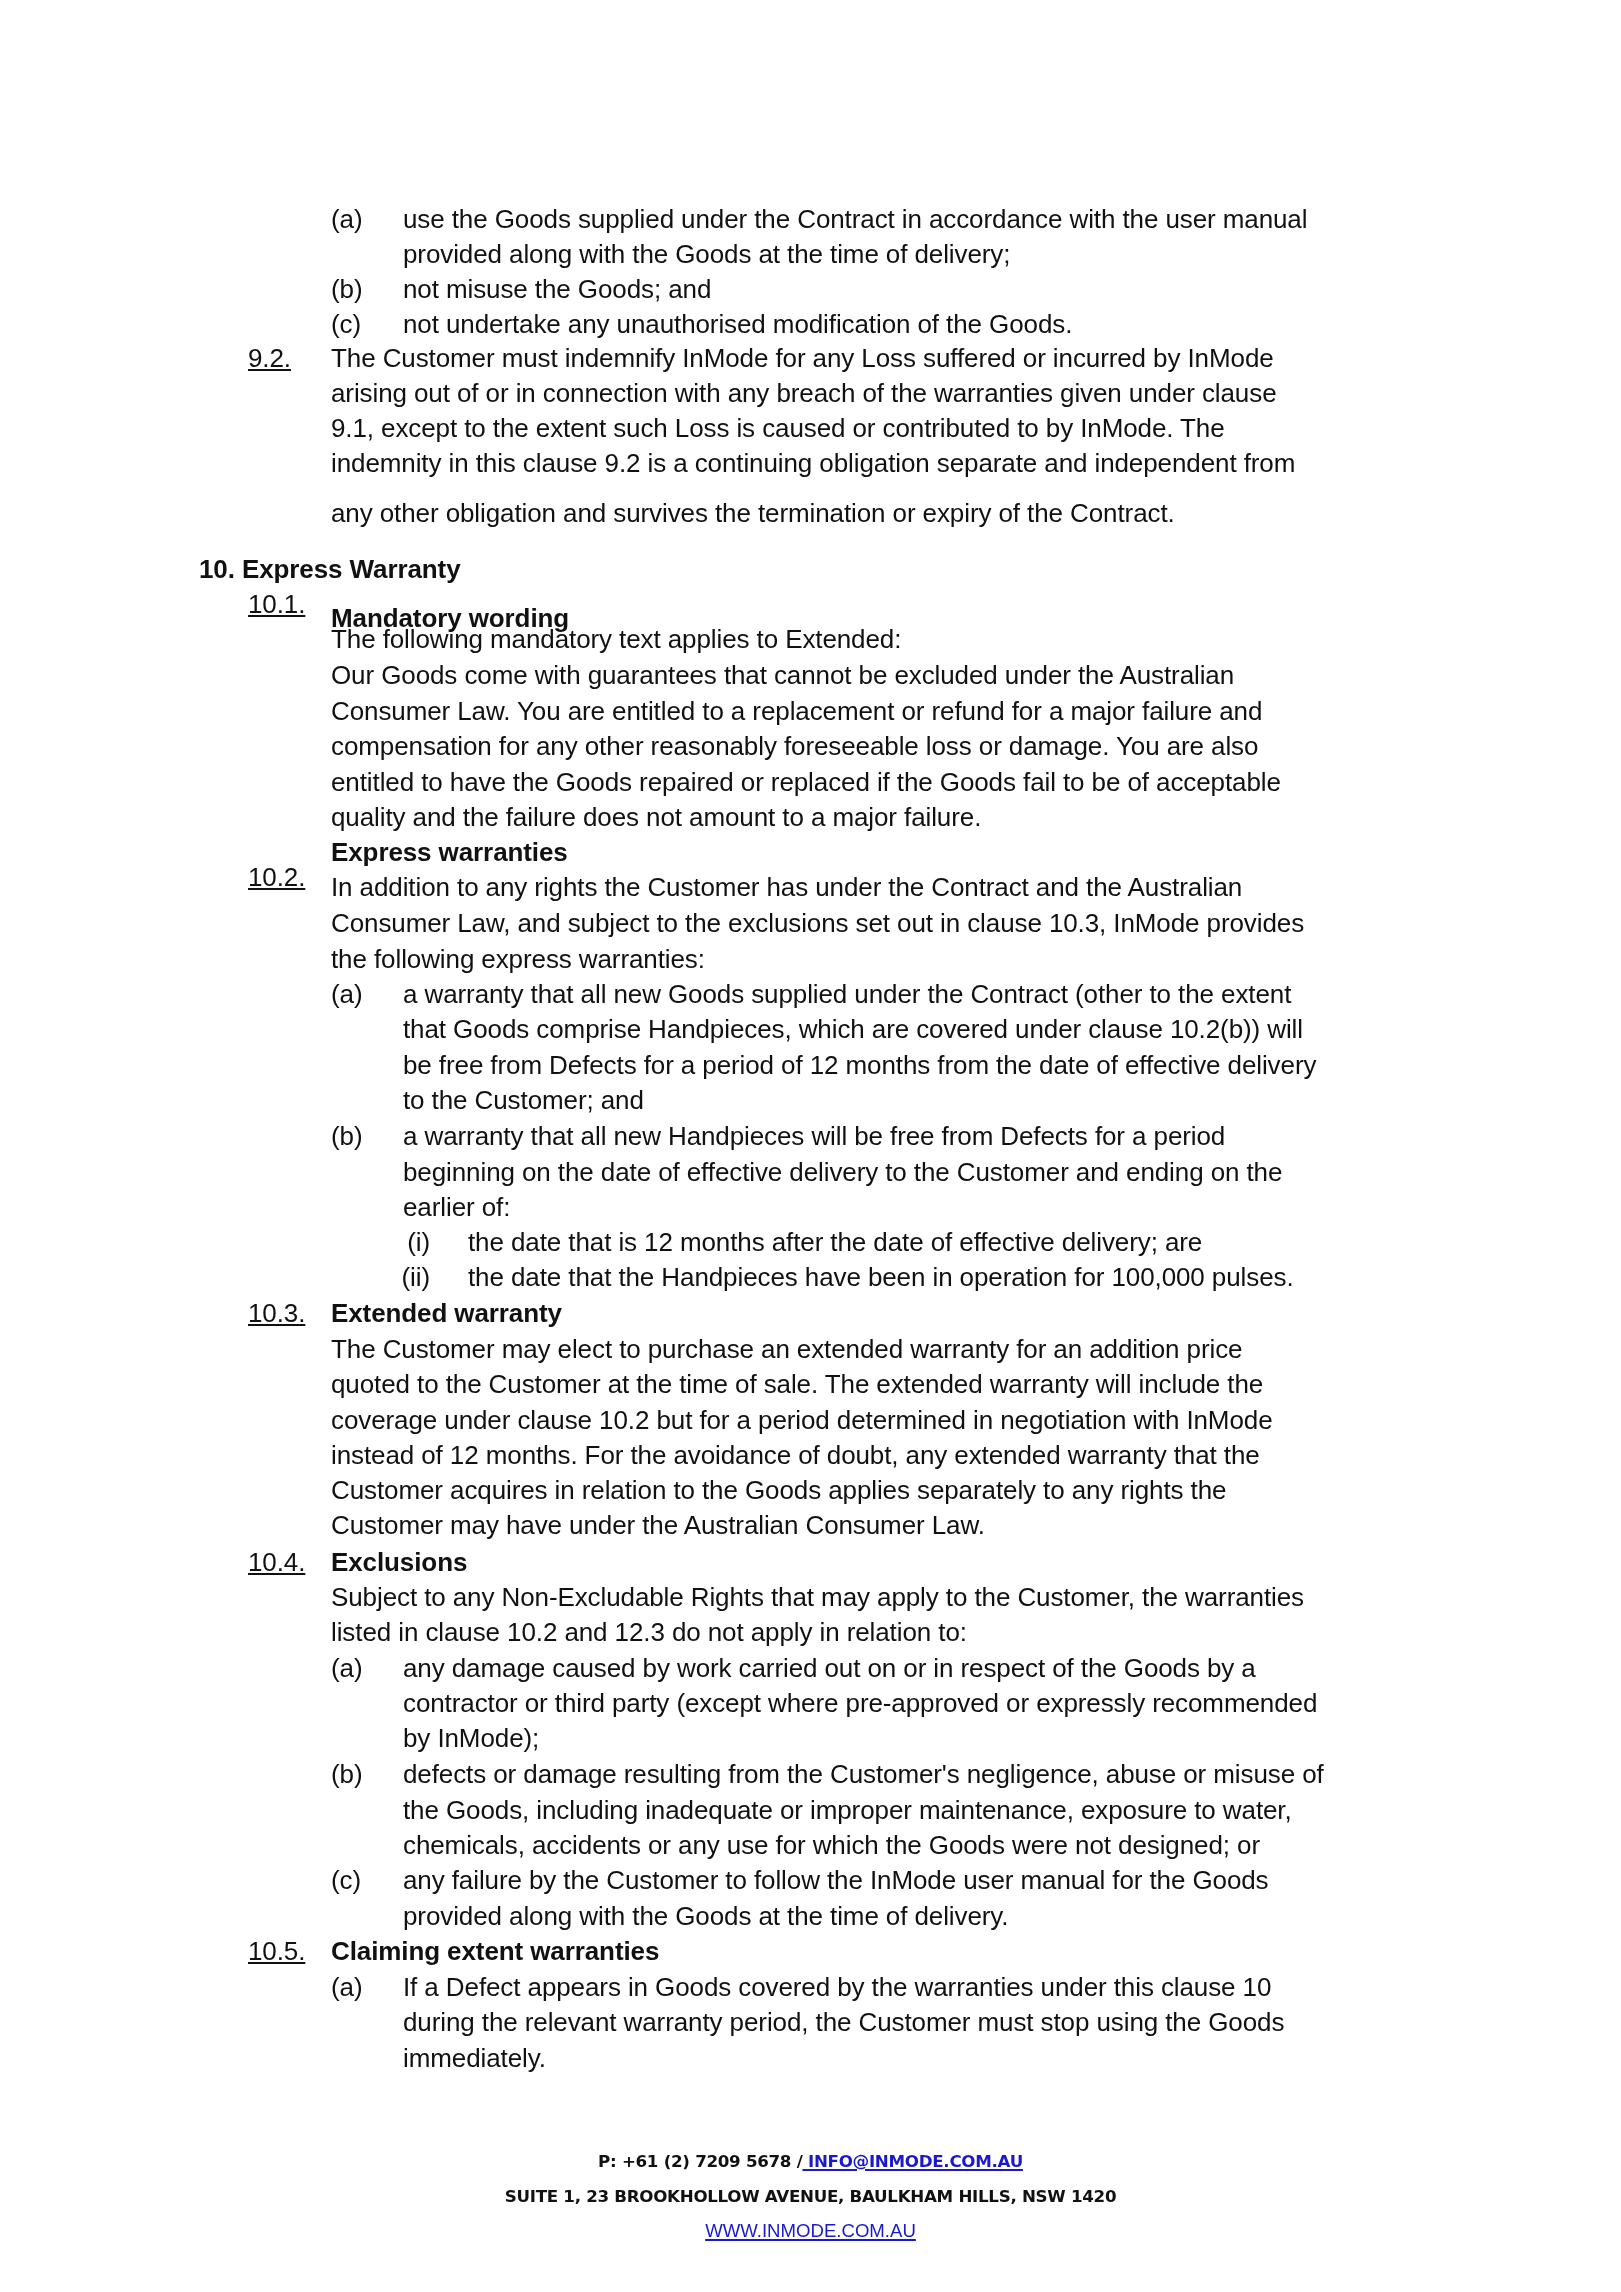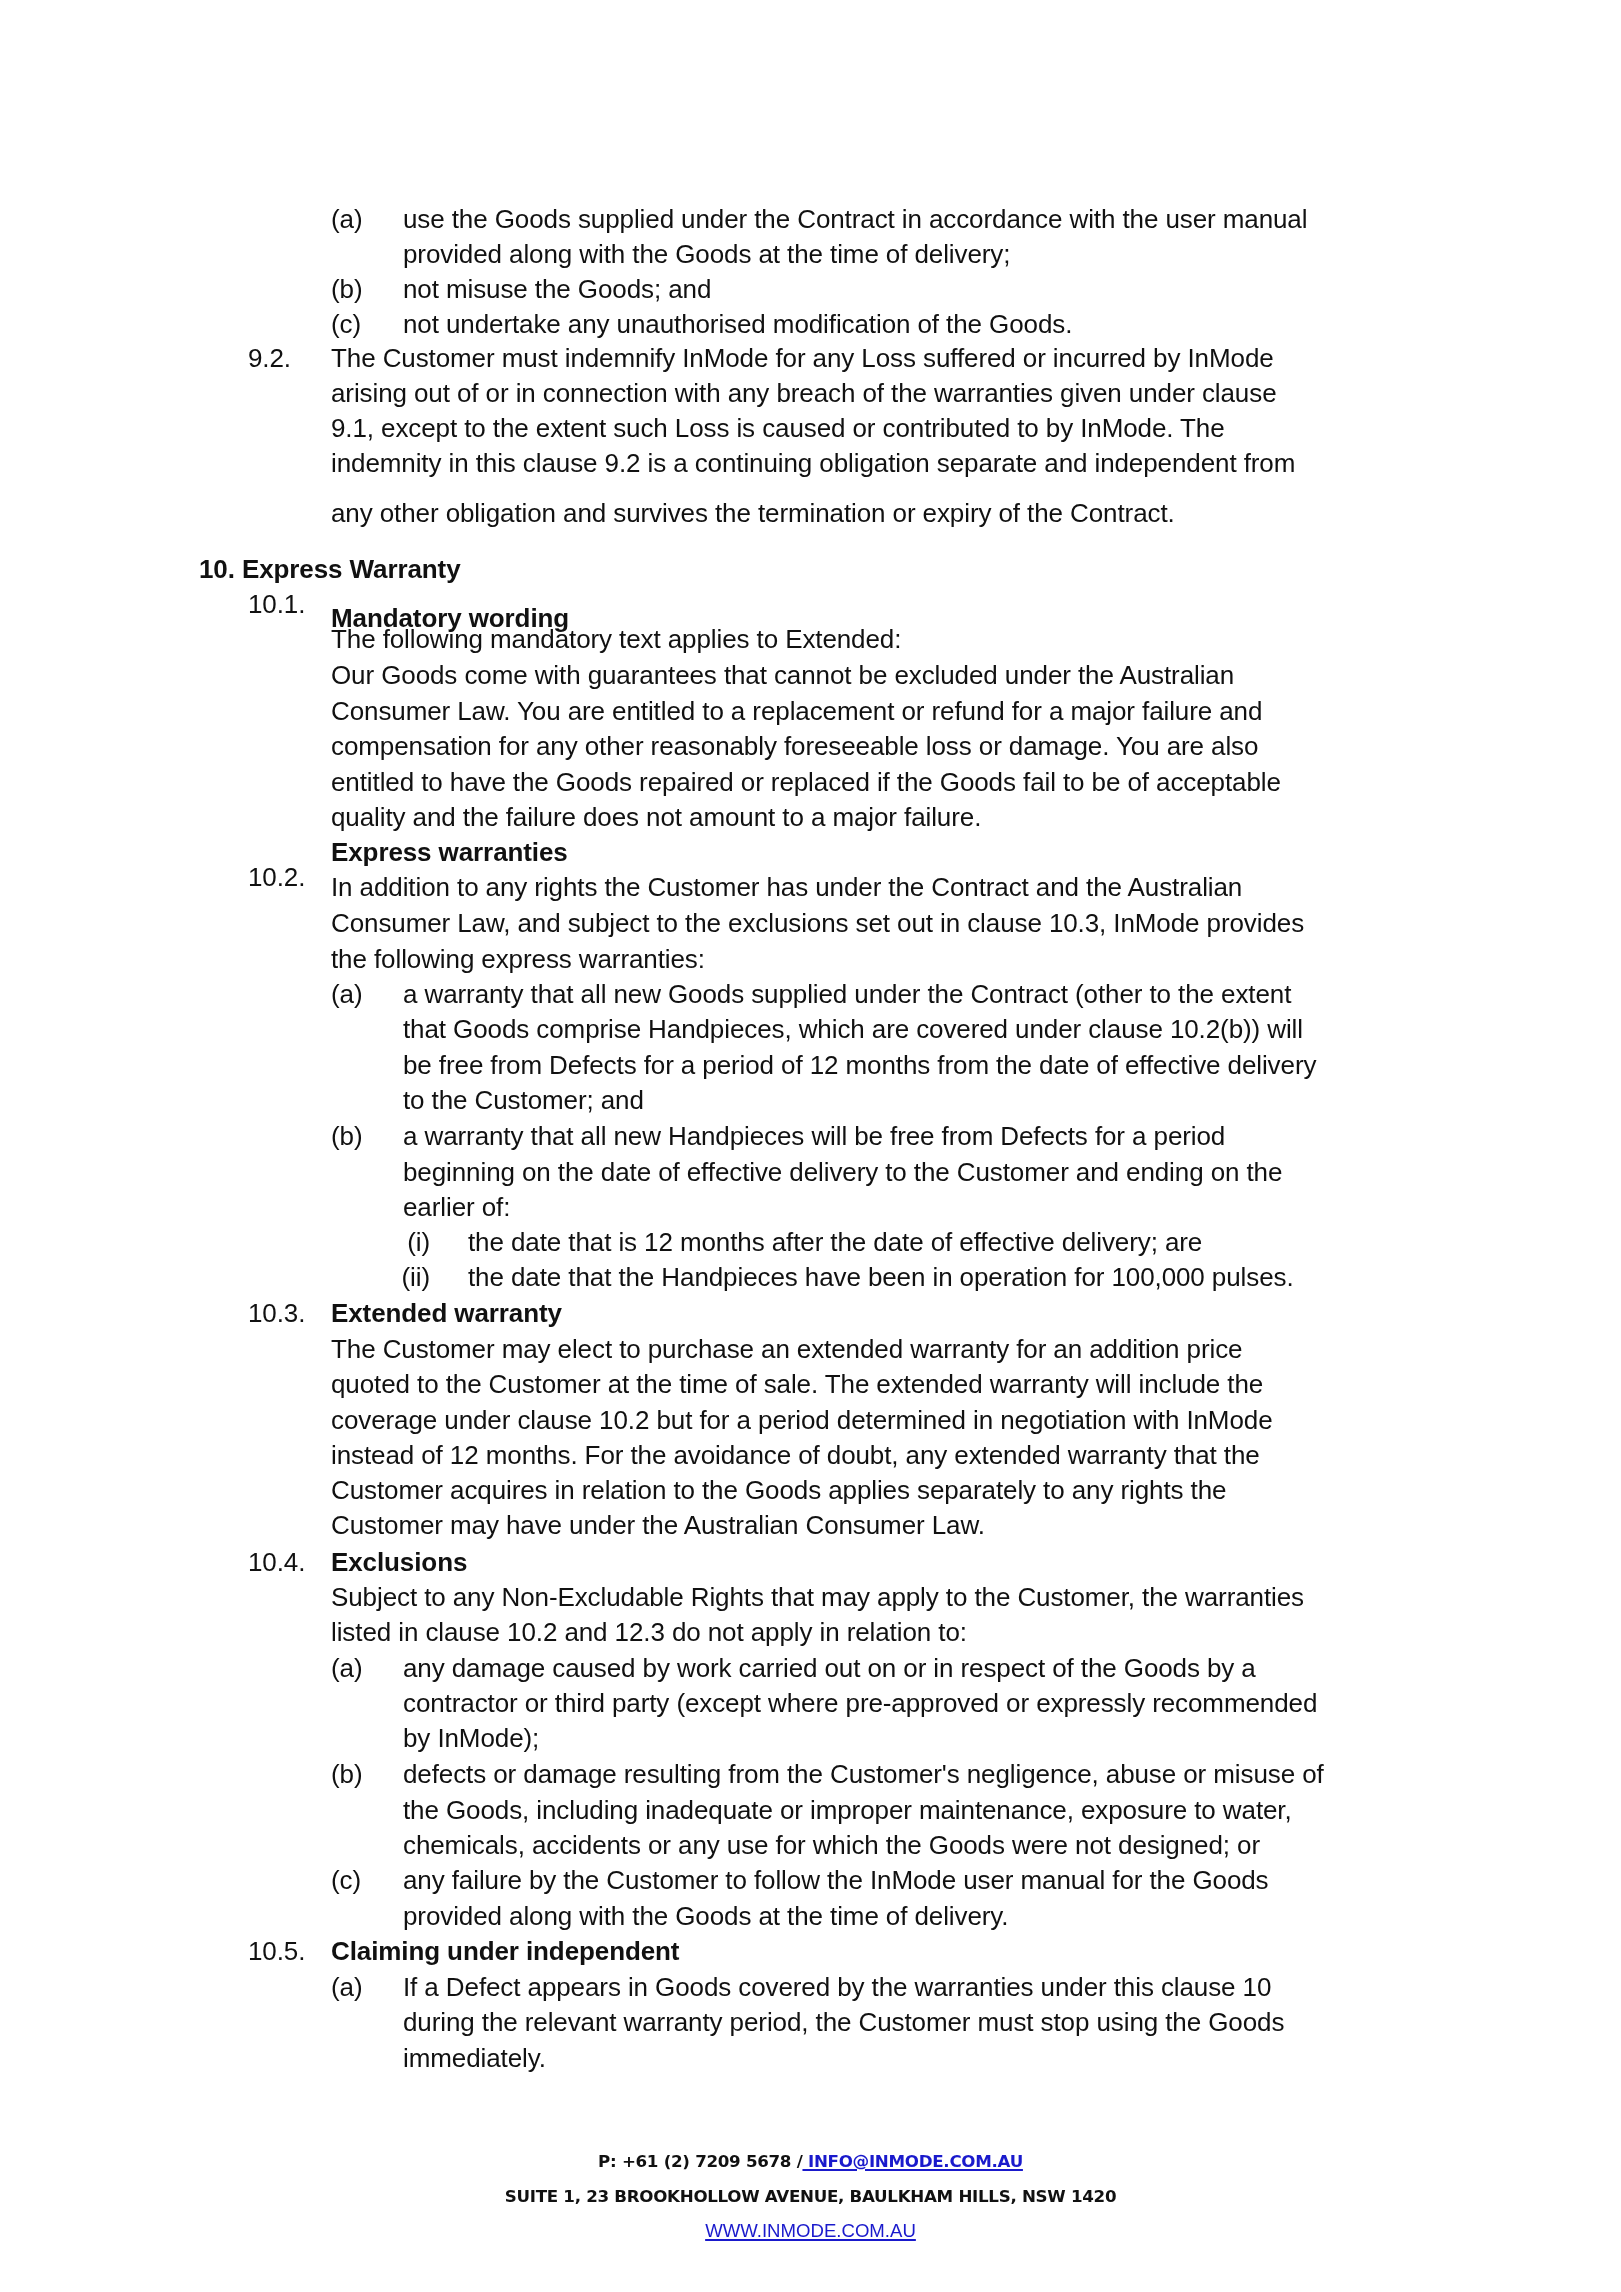--- a/index.html
+++ b/index.html
@@ -11,21 +11,21 @@
     font-family: "Liberation Sans", sans-serif;
     font-size: 26px;
     line-height: 35px;
     height: 35px;
     color: #111;
     letter-spacing: -0.1px;
   }
   .b { font-weight: bold; }
   
   .x-sec { left: 199px; }
-  .x-clause { left: 248px; }
+  .x-clause { left: 248px; text-decoration: underline; }
   .x-body { left: 331px; }
   .x-alpha { left: 331px; }
   .x-alphatext { left: 403px; }
   .x-roman { left: 392px; width: 38px; text-align: right; }
   .x-romantext { left: 468px; }
 
   .footer-line {
     position: absolute;
     left: 0; width: 1621px;
     text-align: center;
@@ -133,21 +133,21 @@
     <div class="ln x-alphatext" style="top:1793px">the Goods, including inadequate or improper maintenance, exposure to water,</div>
     <div class="ln x-alphatext" style="top:1828px">chemicals, accidents or any use for which the Goods were not designed; or</div>
 
     <div class="ln x-alpha" style="top:1863px">(c)</div>
     <div class="ln x-alphatext" style="top:1863px">any failure by the Customer to follow the InMode user manual for the Goods</div>
     <div class="ln x-alphatext" style="top:1899px">provided along with the Goods at the time of delivery.</div>
   </div>
 
   <div>
     <div class="ln x-clause" style="top:1934px">10.5.</div>
-    <div class="ln x-body b" style="top:1934px">Claiming under independent</div>
+    <div class="ln x-body b" style="top:1934px">Claiming extent warranties</div>
     <div class="ln x-alpha" style="top:1970px">(a)</div>
     <div class="ln x-alphatext" style="top:1970px">If a Defect appears in Goods covered by the warranties under this clause 10</div>
     <div class="ln x-alphatext" style="top:2005px">during the relevant warranty period, the Customer must stop using the Goods</div>
     <div class="ln x-alphatext" style="top:2041px">immediately.</div>
   </div>
 
   <div>
     <div class="footer-line" style="top:2150px">
       <span>P: +61 (2) 7209 5678 /</span><a class="link" href="#" style="color: rgb(26, 26, 204);"> INFO@INMODE.COM.AU</a>
     </div>

